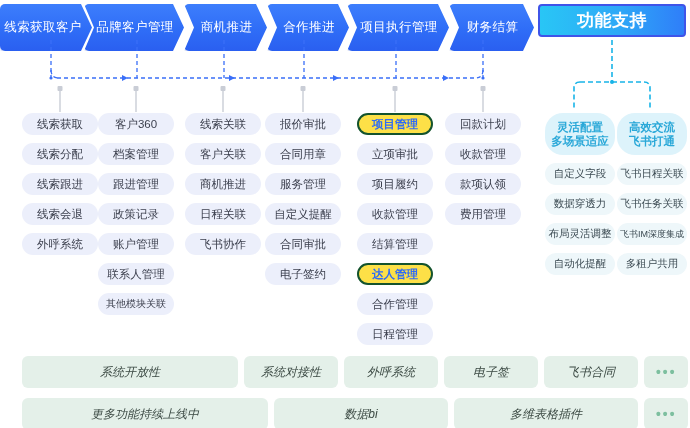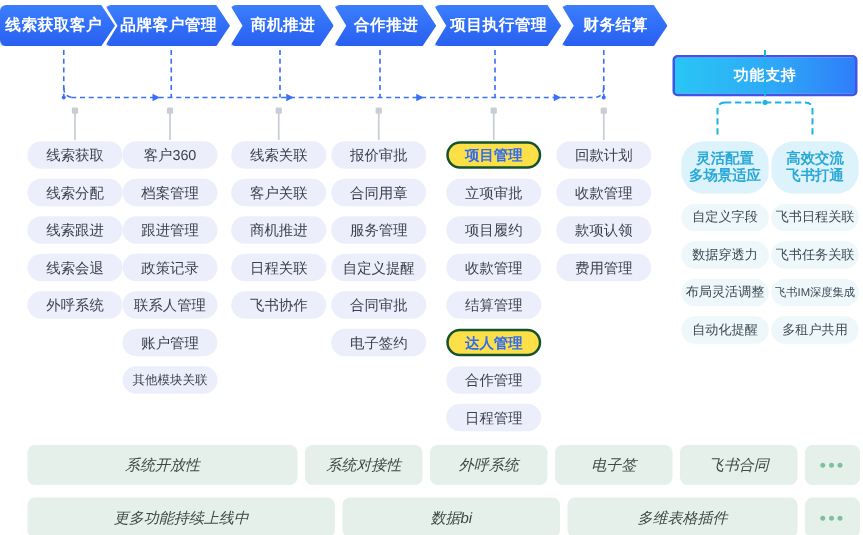--- a/index.html
+++ b/index.html
@@ -8,23 +8,23 @@
     background:#ffffff;
     font-family:"Liberation Sans","DejaVu Sans",sans-serif;
     overflow:hidden;
     position:relative;
   }
   #root{position:relative;width:690px;height:428px;}
 
   
   .stages{position:absolute;left:0;top:4px;width:534px;height:34px;}
   .stage{
-    position:absolute;top:0;height:33px;
+    position:absolute;top:0;height:47px;
     background:linear-gradient(180deg,#3d7efc 0%,#2f6df7 55%,#2a5ff0 100%);
-    color:#ffffff;font-size:12.5px;font-weight:700;
+    color:#ffffff;font-size:12.5px;font-weight:400;
     display:flex;align-items:center;justify-content:center;
     letter-spacing:.4px;
     border-radius:5px 0 0 5px;
     box-shadow:0 1px 2px rgba(40,80,200,.35);
     -webkit-clip-path:polygon(0 0, calc(100% - 11px) 0, 100% 50%, calc(100% - 11px) 100%, 0 100%, 0 100%);
     clip-path:polygon(0 0, calc(100% - 11px) 0, 100% 50%, calc(100% - 11px) 100%, 0 100%, 0 100%);
     padding-right:6px;
     box-sizing:border-box;
   }
   .stage.first{
@@ -37,22 +37,22 @@
     padding-left:8px;
   }
 
   
   .support-box{
     position:absolute;left:538px;top:4px;width:148px;height:33px;
     box-sizing:border-box;
     background:linear-gradient(90deg,#29c6f5 0%,#2ea8f7 55%,#2f7ef9 100%);
     border:2px solid #3f54e8;
     border-radius:4px;
-    color:#fff;font-size:12px;font-weight:700;letter-spacing:.5px;
-    display:flex;align-items:center;justify-content:center;margin-top:40px;
+    color:#fff;font-size:17px;font-weight:700;letter-spacing:.5px;
+    display:flex;align-items:center;justify-content:center;
   }
 
   
   svg.wires{position:absolute;left:0;top:0;width:690px;height:428px;pointer-events:none;}
 
   
   .col{position:absolute;top:113px;width:76px;}
   .pill{
     height:22px;margin-bottom:8px;
     background:#eceffb;
@@ -162,22 +162,22 @@
         <div class="pill">线索分配</div>
         <div class="pill">线索跟进</div>
         <div class="pill">线索会退</div>
         <div class="pill">外呼系统</div>
       </div>
       <div class="col" style="left: 98px;">
         <div class="pill">客户360</div>
         <div class="pill">档案管理</div>
         <div class="pill">跟进管理</div>
         <div class="pill">政策记录</div>
+        <div class="pill">账户管理</div>
         <div class="pill">联系人管理</div>
-        <div class="pill">账户管理</div>
         <div class="pill small">其他模块关联</div>
       </div>
       <div class="col" style="left: 185px;">
         <div class="pill">线索关联</div>
         <div class="pill">客户关联</div>
         <div class="pill">商机推进</div>
         <div class="pill">日程关联</div>
         <div class="pill">飞书协作</div>
       </div>
       <div class="col" style="left: 265px;">

